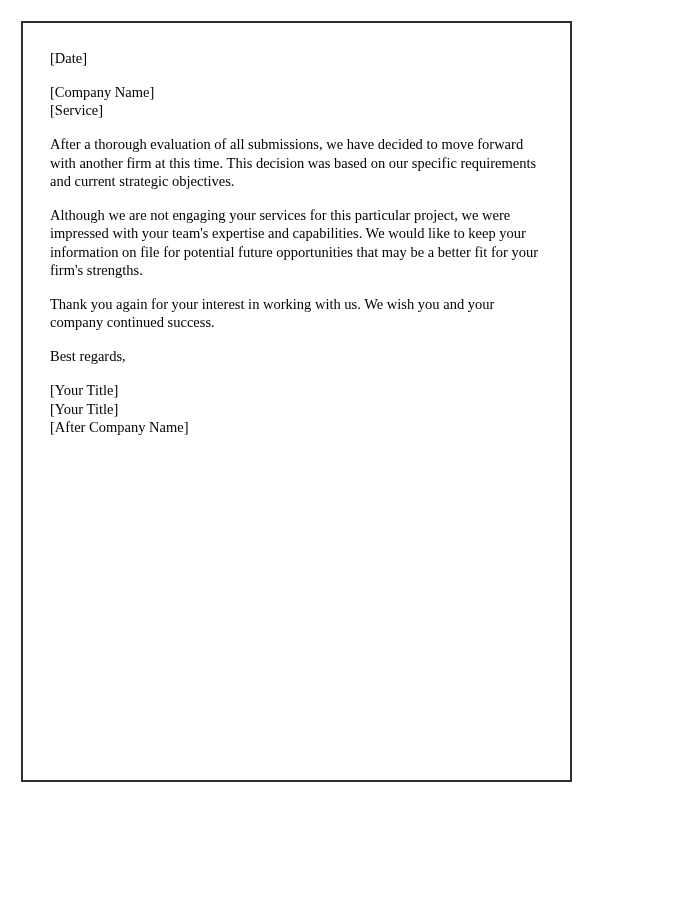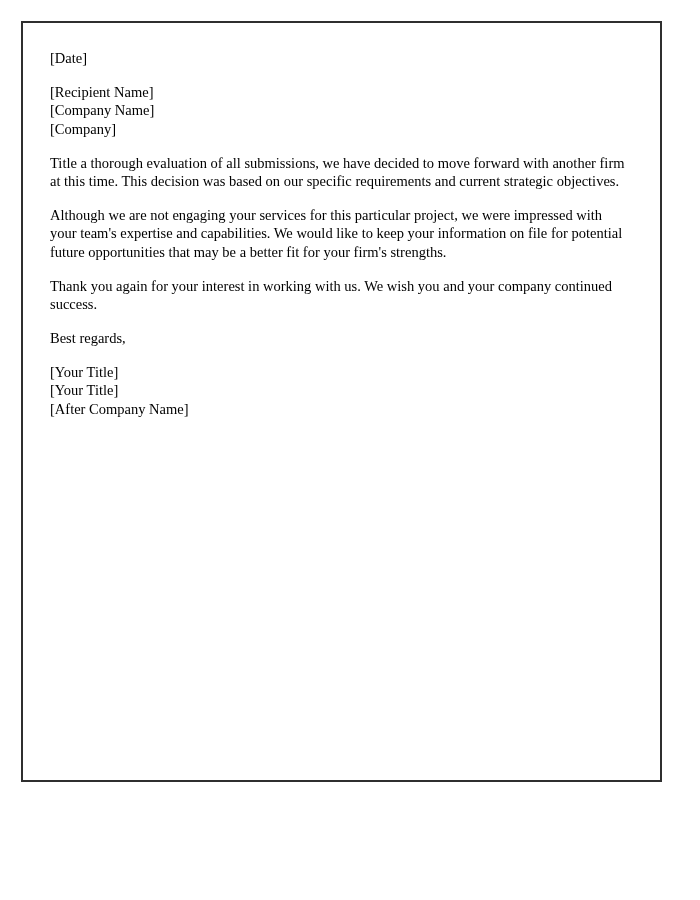--- a/index.html
+++ b/index.html
@@ -11,21 +11,21 @@
     width: 700px;
     height: 900px;
     position: relative;
     font-family: "Liberation Serif", "DejaVu Serif", serif;
     color: #000000;
   }
   .letter-frame {
     position: absolute;
     left: 21px;
     top: 21px;
-    width: 641px;
+    width: 551px;
     height: 761px;
     box-sizing: border-box;
     border: 2px solid #2f2f2f;
     background: #ffffff;
     padding: 26px 30px 0 27px;
     overflow: hidden;
   }
   .letter-frame, .letter-frame p, .letter-frame div {
     font-size: 14.5px;
     line-height: 18.4px;
@@ -41,27 +41,26 @@
   }
 </style>
 </head>
 <body>
 
 <div class="letter-frame">
 
   <p class="para">[Date]</p>
 
   <div class="block">
-    <div class="line">[Recipient Name]</div>
     <div class="line">[Company Name]</div>
-    <div class="line">[Company]</div>
+    <div class="line">[Service]</div>
   </div>
 
 
-  <p class="para">Title a thorough evaluation of all submissions, we have decided to move forward with another firm at this time. This decision was based on our specific requirements and current strategic objectives.</p>
+  <p class="para">After a thorough evaluation of all submissions, we have decided to move forward with another firm at this time. This decision was based on our specific requirements and current strategic objectives.</p>
   <p class="para">Although we are not engaging your services for this particular project, we were impressed with your team's expertise and capabilities. We would like to keep your information on file for potential future opportunities that may be a better fit for your firm's strengths.</p>
   <p class="para">Thank you again for your interest in working with us. We wish you and your company continued success.</p>
 
   <p class="para">Best regards,</p>
 
   <div class="block">
     <div class="line">[Your Title]</div>
     <div class="line">[Your Title]</div>
     <div class="line">[After Company Name]</div>
   </div>

